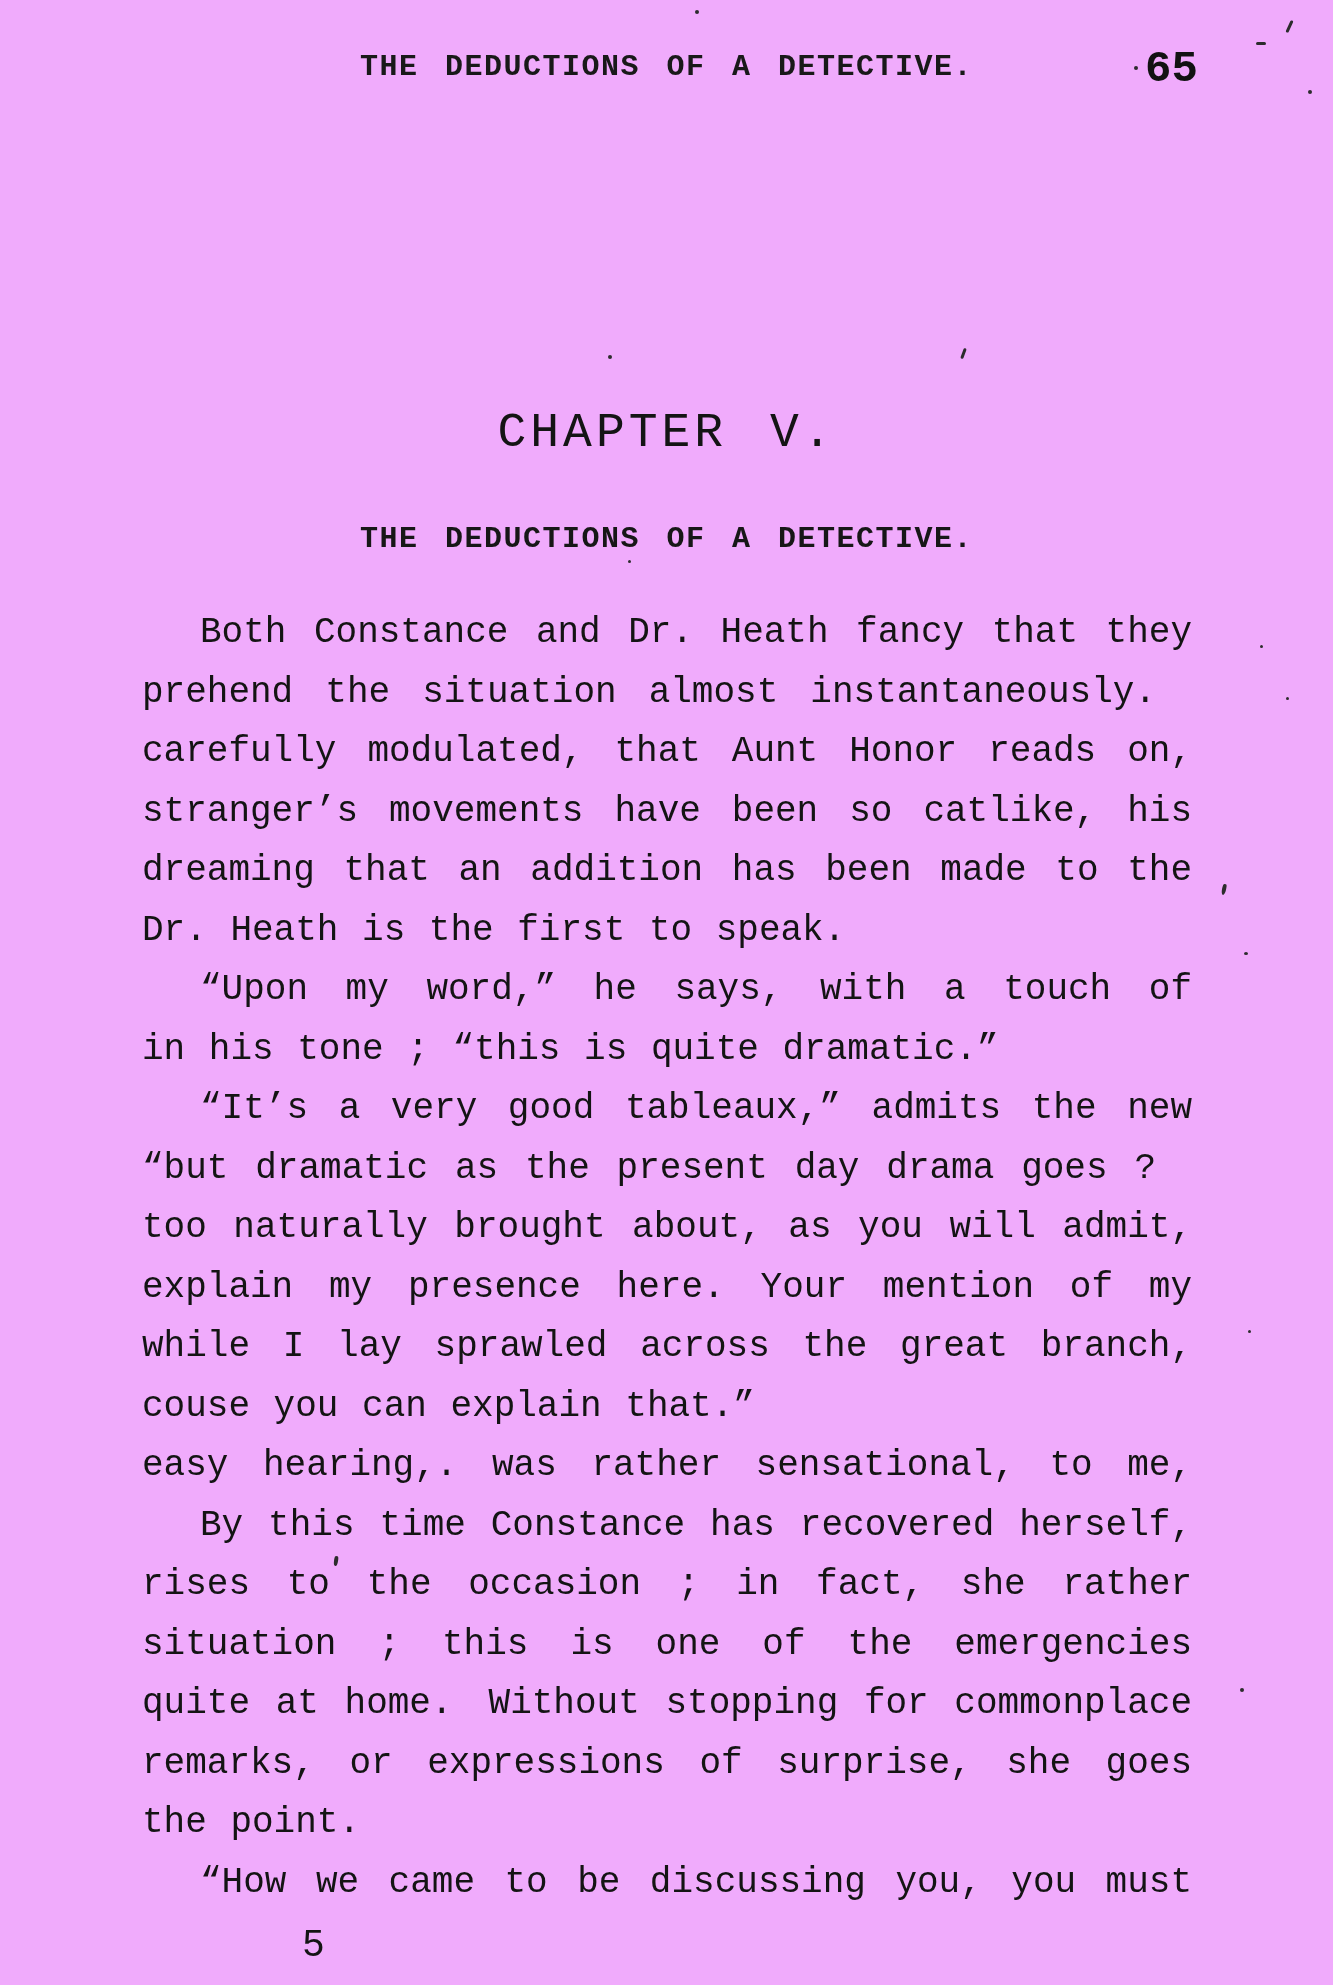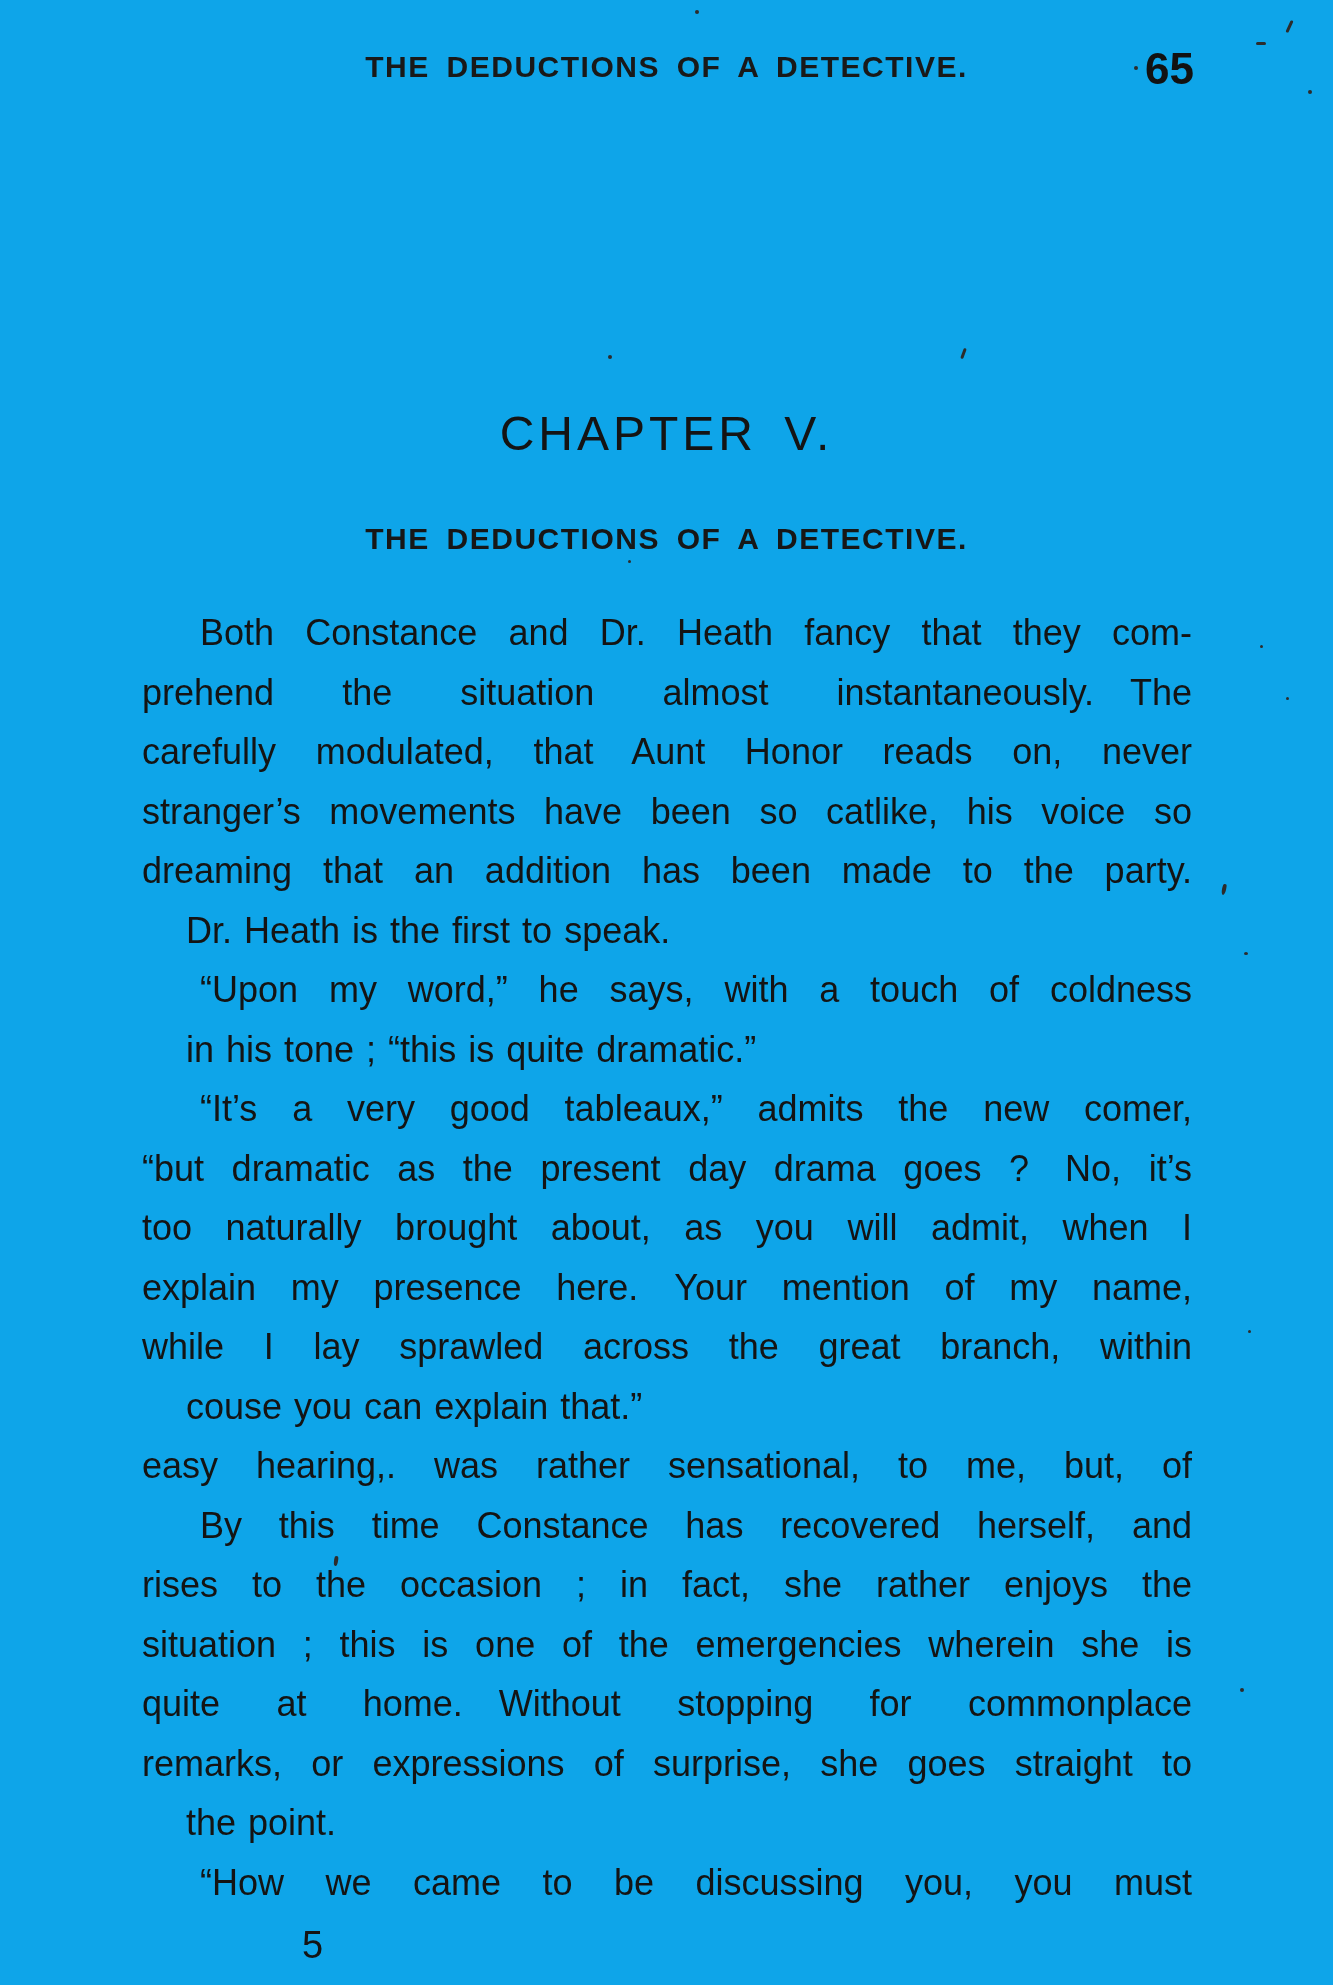--- a/index.html
+++ b/index.html
@@ -1,19 +1,19 @@
 <!DOCTYPE html>
 <html><head>
 <meta charset="utf-8">
 <style>
   html,body { margin:0; padding:0; background:#ffffff; }
   .page {
     position:relative; width:1333px; height:1985px;
-    background:#0ea5e9; overflow:hidden;
-    font-family:Liberation Sans, sans-serif;
+    background:#f0abfc; overflow:hidden;
+    font-family:Liberation Mono, monospace;
     color:#161616;
   }
   .running-header { position:absolute; top:50px; left:0; width:1333px; height:46px; }
   .running-title {
     position:absolute; left:0; right:0; text-align:center;
     font-size:30px; font-weight:bold; letter-spacing:1.5px; word-spacing:7px;
     color:#191919;
   }
   .page-number {
     position:absolute; left:1145px; top:-6px;
@@ -31,21 +31,21 @@
   }
   .body-text {
     position:absolute; top:603px; left:142px; width:1050px;
     font-size:36px; line-height:59.5px; word-spacing:2px; color:#141414;
   }
   .line {
     height:59.5px; overflow:hidden;
     text-align:justify; text-align-last:justify; text-justify:inter-word;
   }
   .line.indent { padding-left:58px; }
-  .line.ragged { text-align:left; text-align-last:auto;margin-left:44px; }
+  .line.ragged { text-align:left; text-align-last:auto; }
   .signature-mark {
     position:absolute; top:1924px; left:302px;
     font-size:38px; color:#141414;
   }
   .speck { position:absolute; background:#2c2c2c; border-radius:50%; }
   .speck.tick { border-radius:2px; }
 </style>
 </head>
 <body>
 

